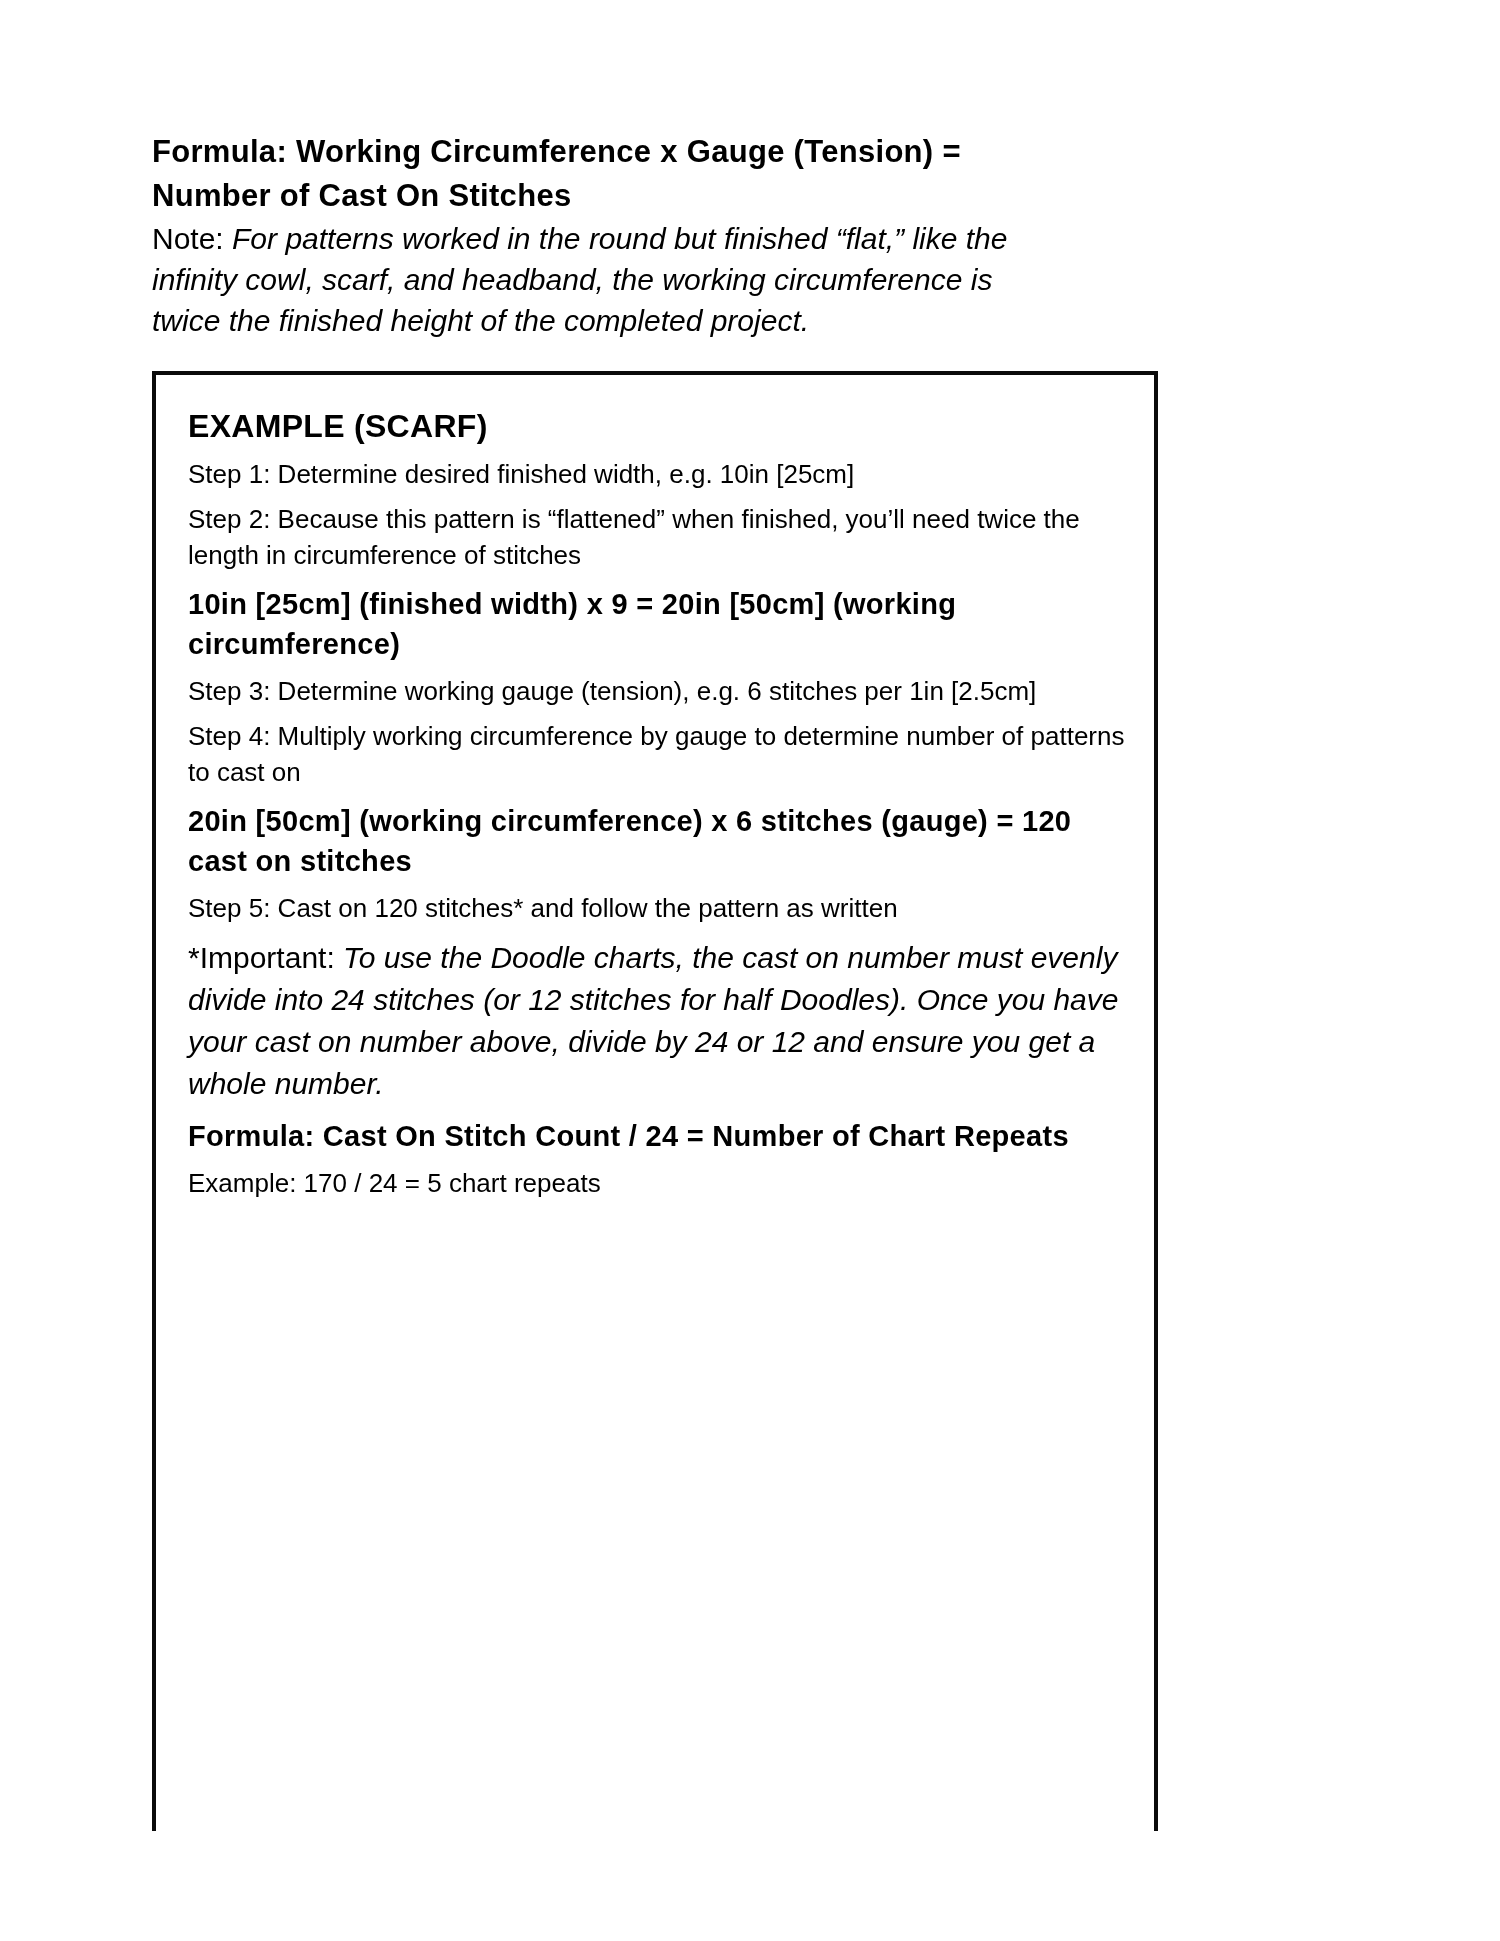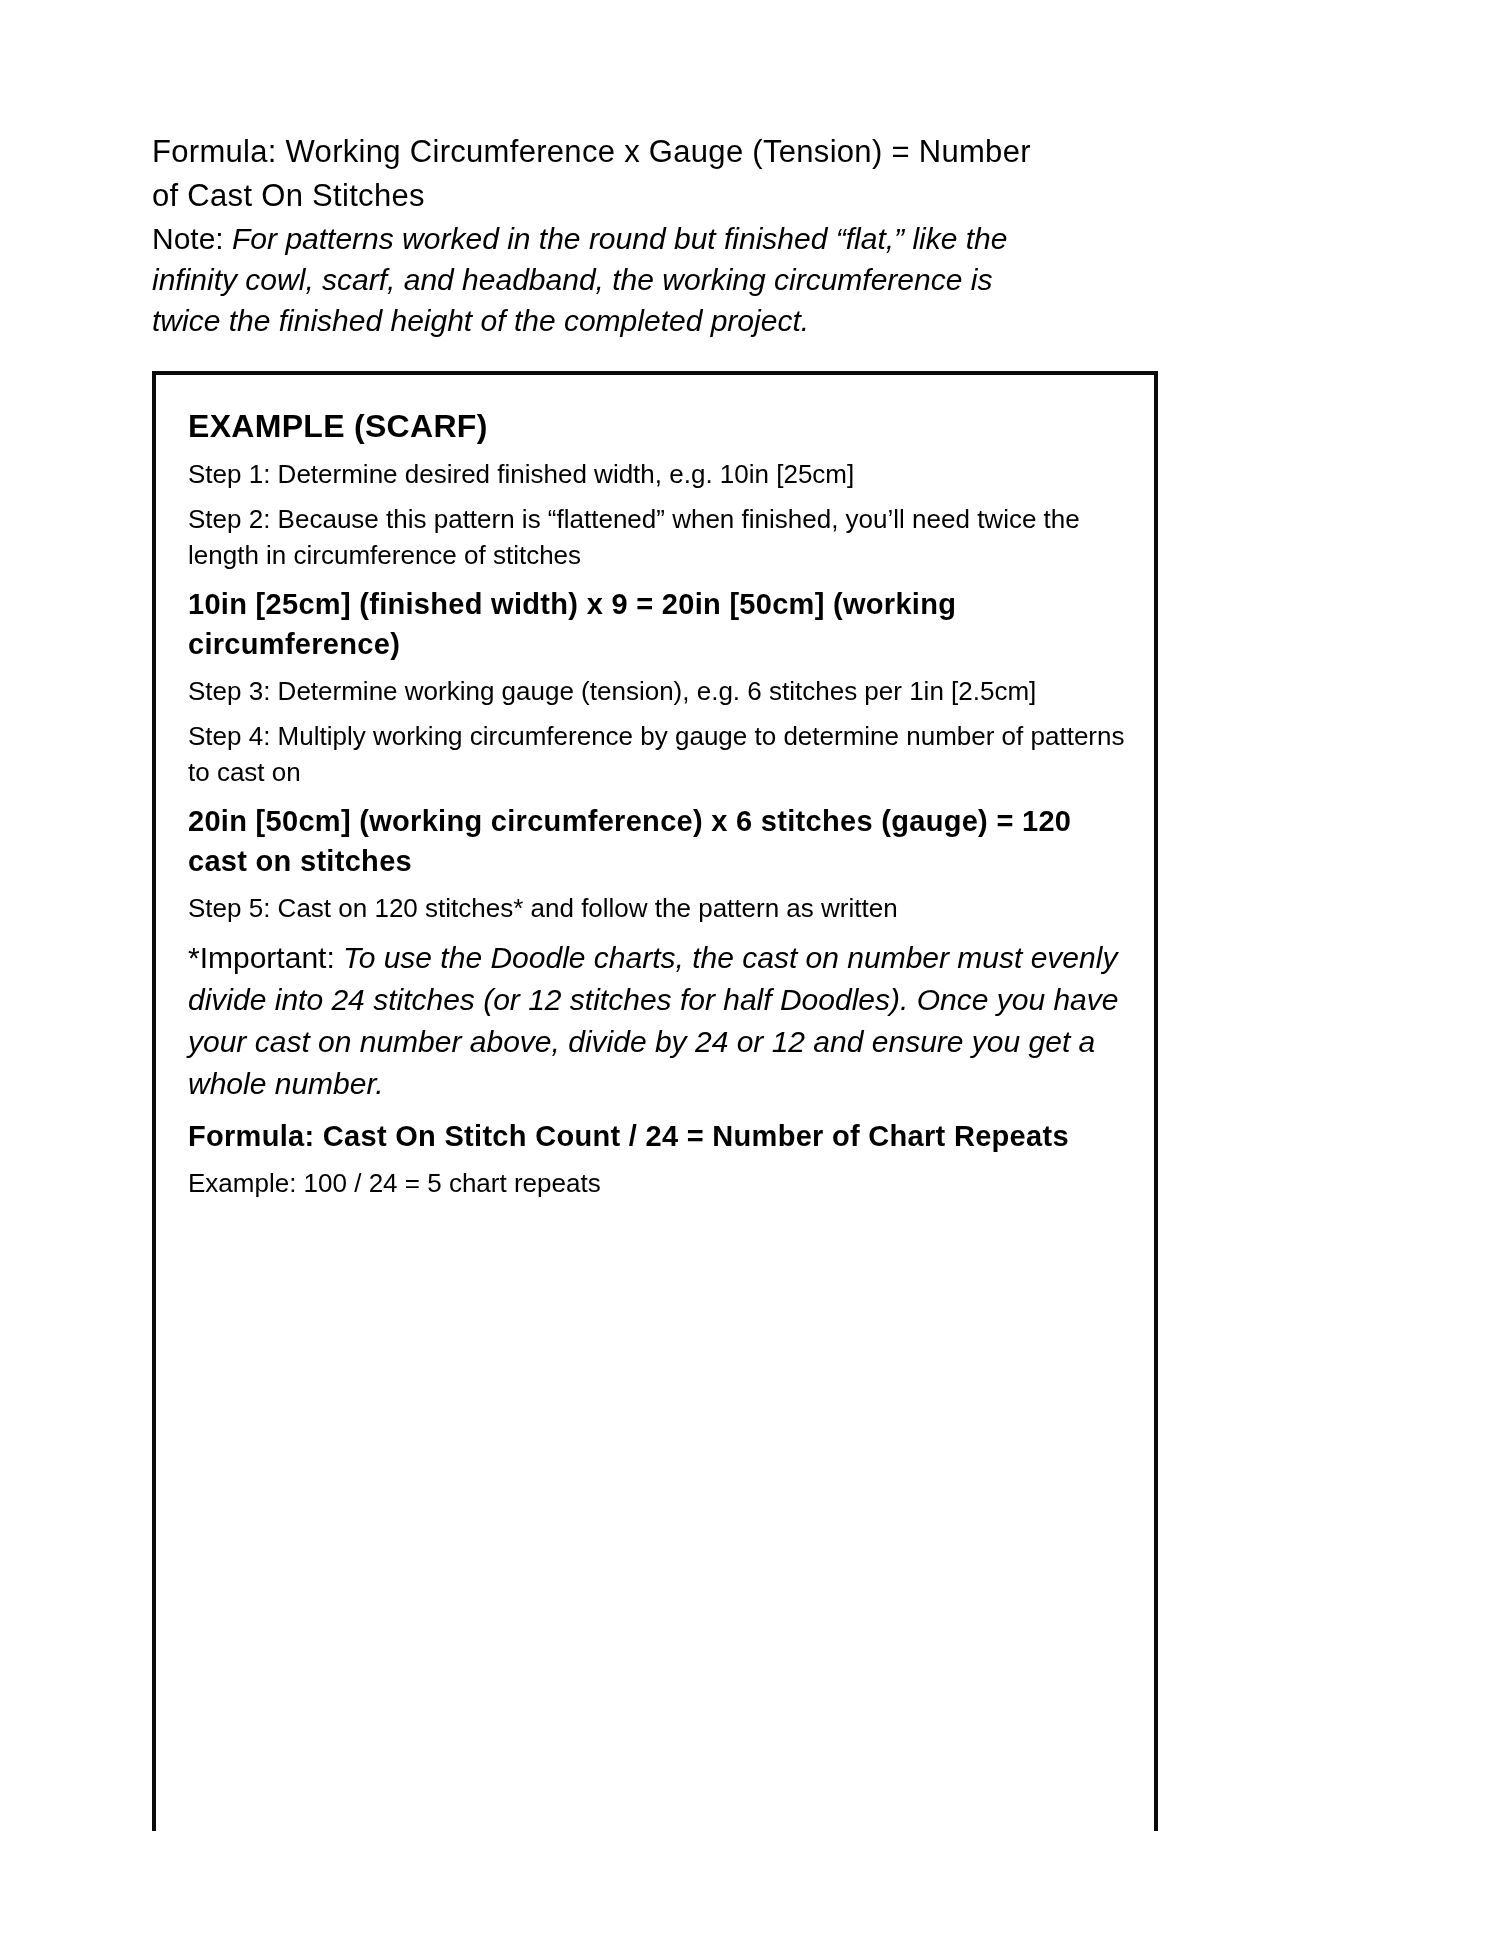--- a/index.html
+++ b/index.html
@@ -16,21 +16,21 @@
   .page {
     width: 1500px;
     height: 1941px;
     padding: 130px 0 0 152px;
   }
   .content {
     width: 910px;
   }
   .heading {
     font-size: 31px;
-    font-weight: 400;
+    font-weight: 700;
     line-height: 44px;
     letter-spacing: 0.3px;
   }
   .note {
     font-size: 30px;
     line-height: 41px;
   }
   .note .prefix { font-style: normal; }
   .note .body { font-style: italic; }
 
@@ -94,18 +94,18 @@
       <p class="step">Step 4: Multiply working circumference by gauge to determine number of patterns to cast on</p>
 
       <p class="formula">20in [50cm] (working circumference) x 6 stitches (gauge) = 120 cast on stitches</p>
 
       <p class="step">Step 5: Cast on 120 stitches* and follow the pattern as written</p>
 
       <p class="important"><span class="prefix">*Important: </span><span class="body">To use the Doodle charts, the cast on number must evenly divide into 24 stitches (or 12 stitches for half Doodles). Once you have your cast on number above, divide by 24 or 12 and ensure you get a whole number.</span></p>
 
       <p class="formula">Formula: Cast On Stitch Count / 24 = Number of Chart Repeats</p>
 
-      <p class="step">Example: 100 / 24 = 5 chart repeats</p>
+      <p class="step">Example: 170 / 24 = 5 chart repeats</p>
 
 
     </div>
   </div>
 </div>
 
 </body></html>

